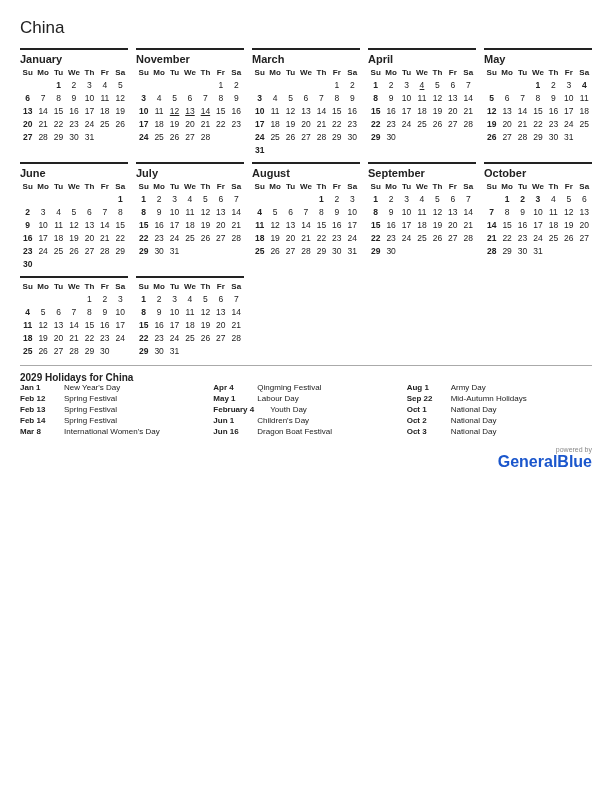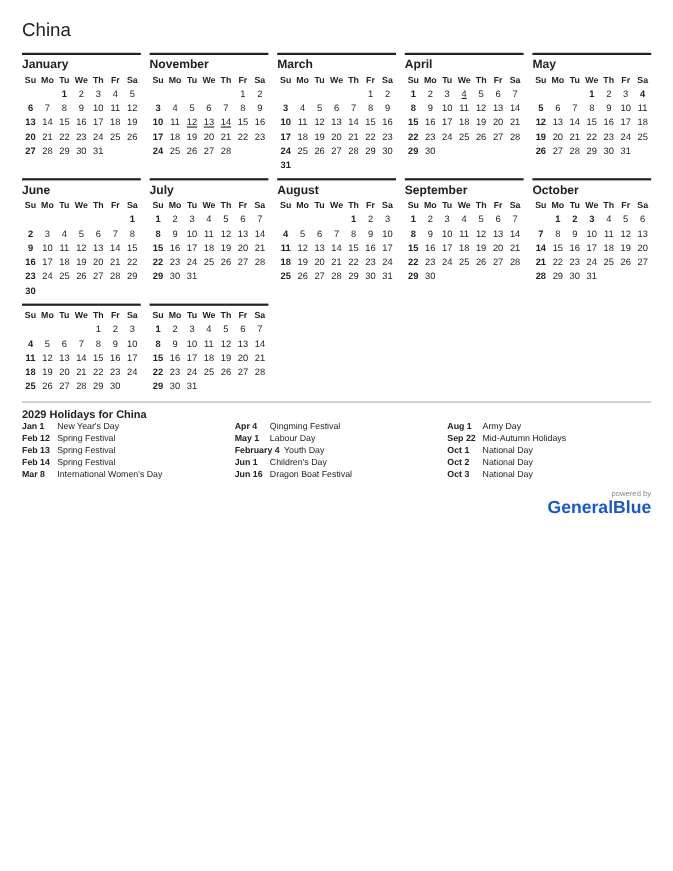--- a/index.html
+++ b/index.html
@@ -76,21 +76,21 @@
       margin-bottom: 0;
       color: #222;
     }
     .holidays-grid {
       display: grid;
       grid-template-columns: 1fr 1fr 1fr;
       gap: 1px 8px;
     }
     .holiday-item {
       display: flex;
-      gap: 4px;
+      gap: 16px;
       font-size: 8px;
       margin-bottom: 2px;
       color: #222;
     }
     .holiday-date {
       min-width: 28px;
       font-weight: bold;
       white-space: nowrap;
     }
     .holiday-name {

